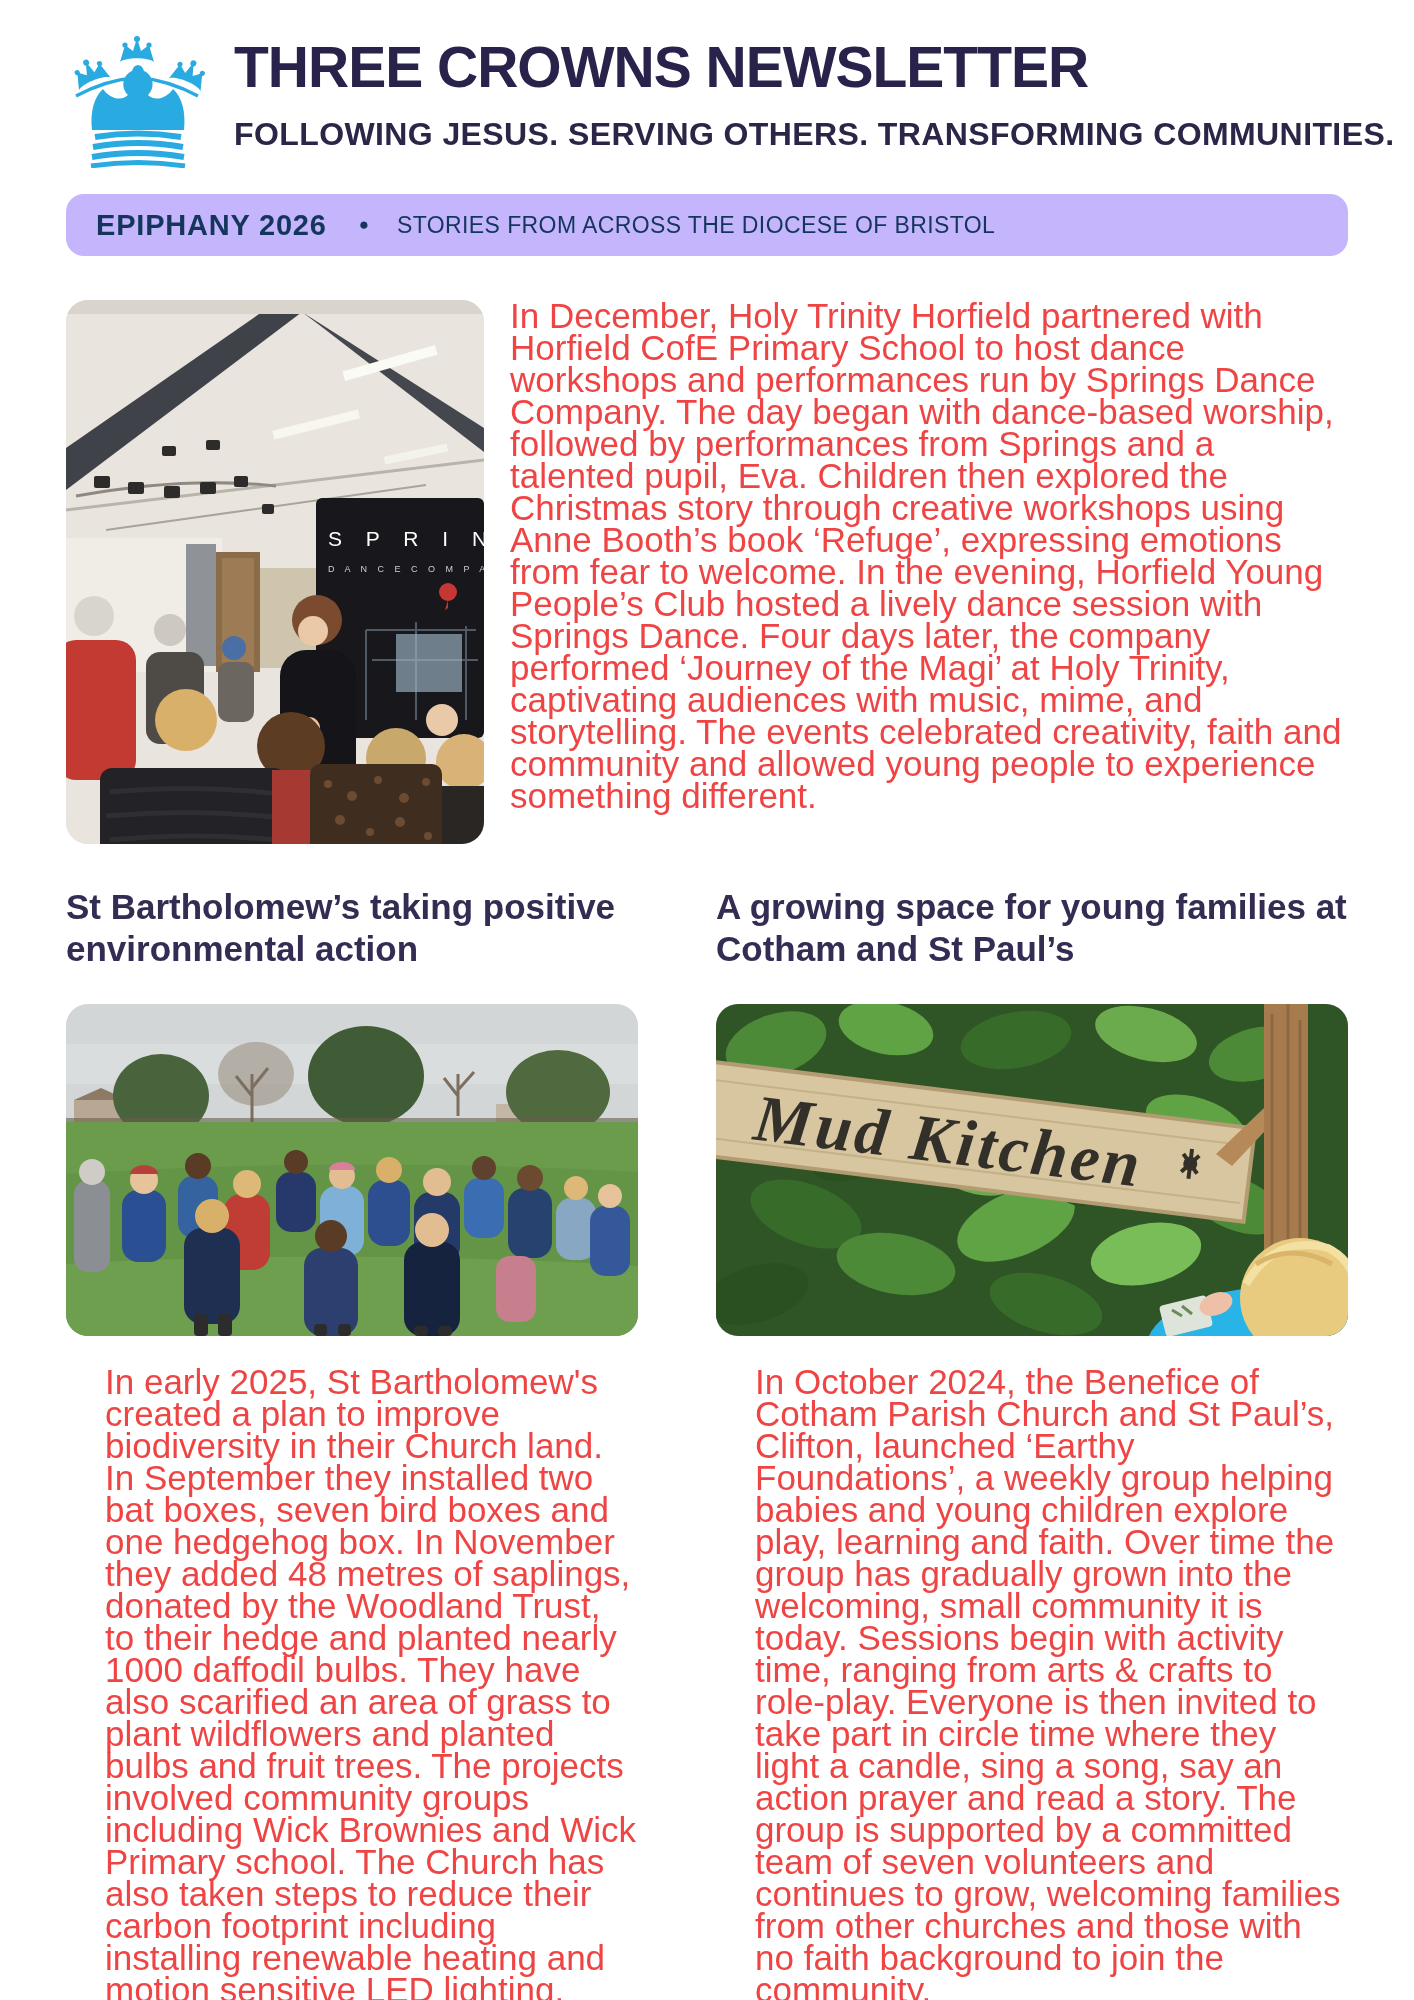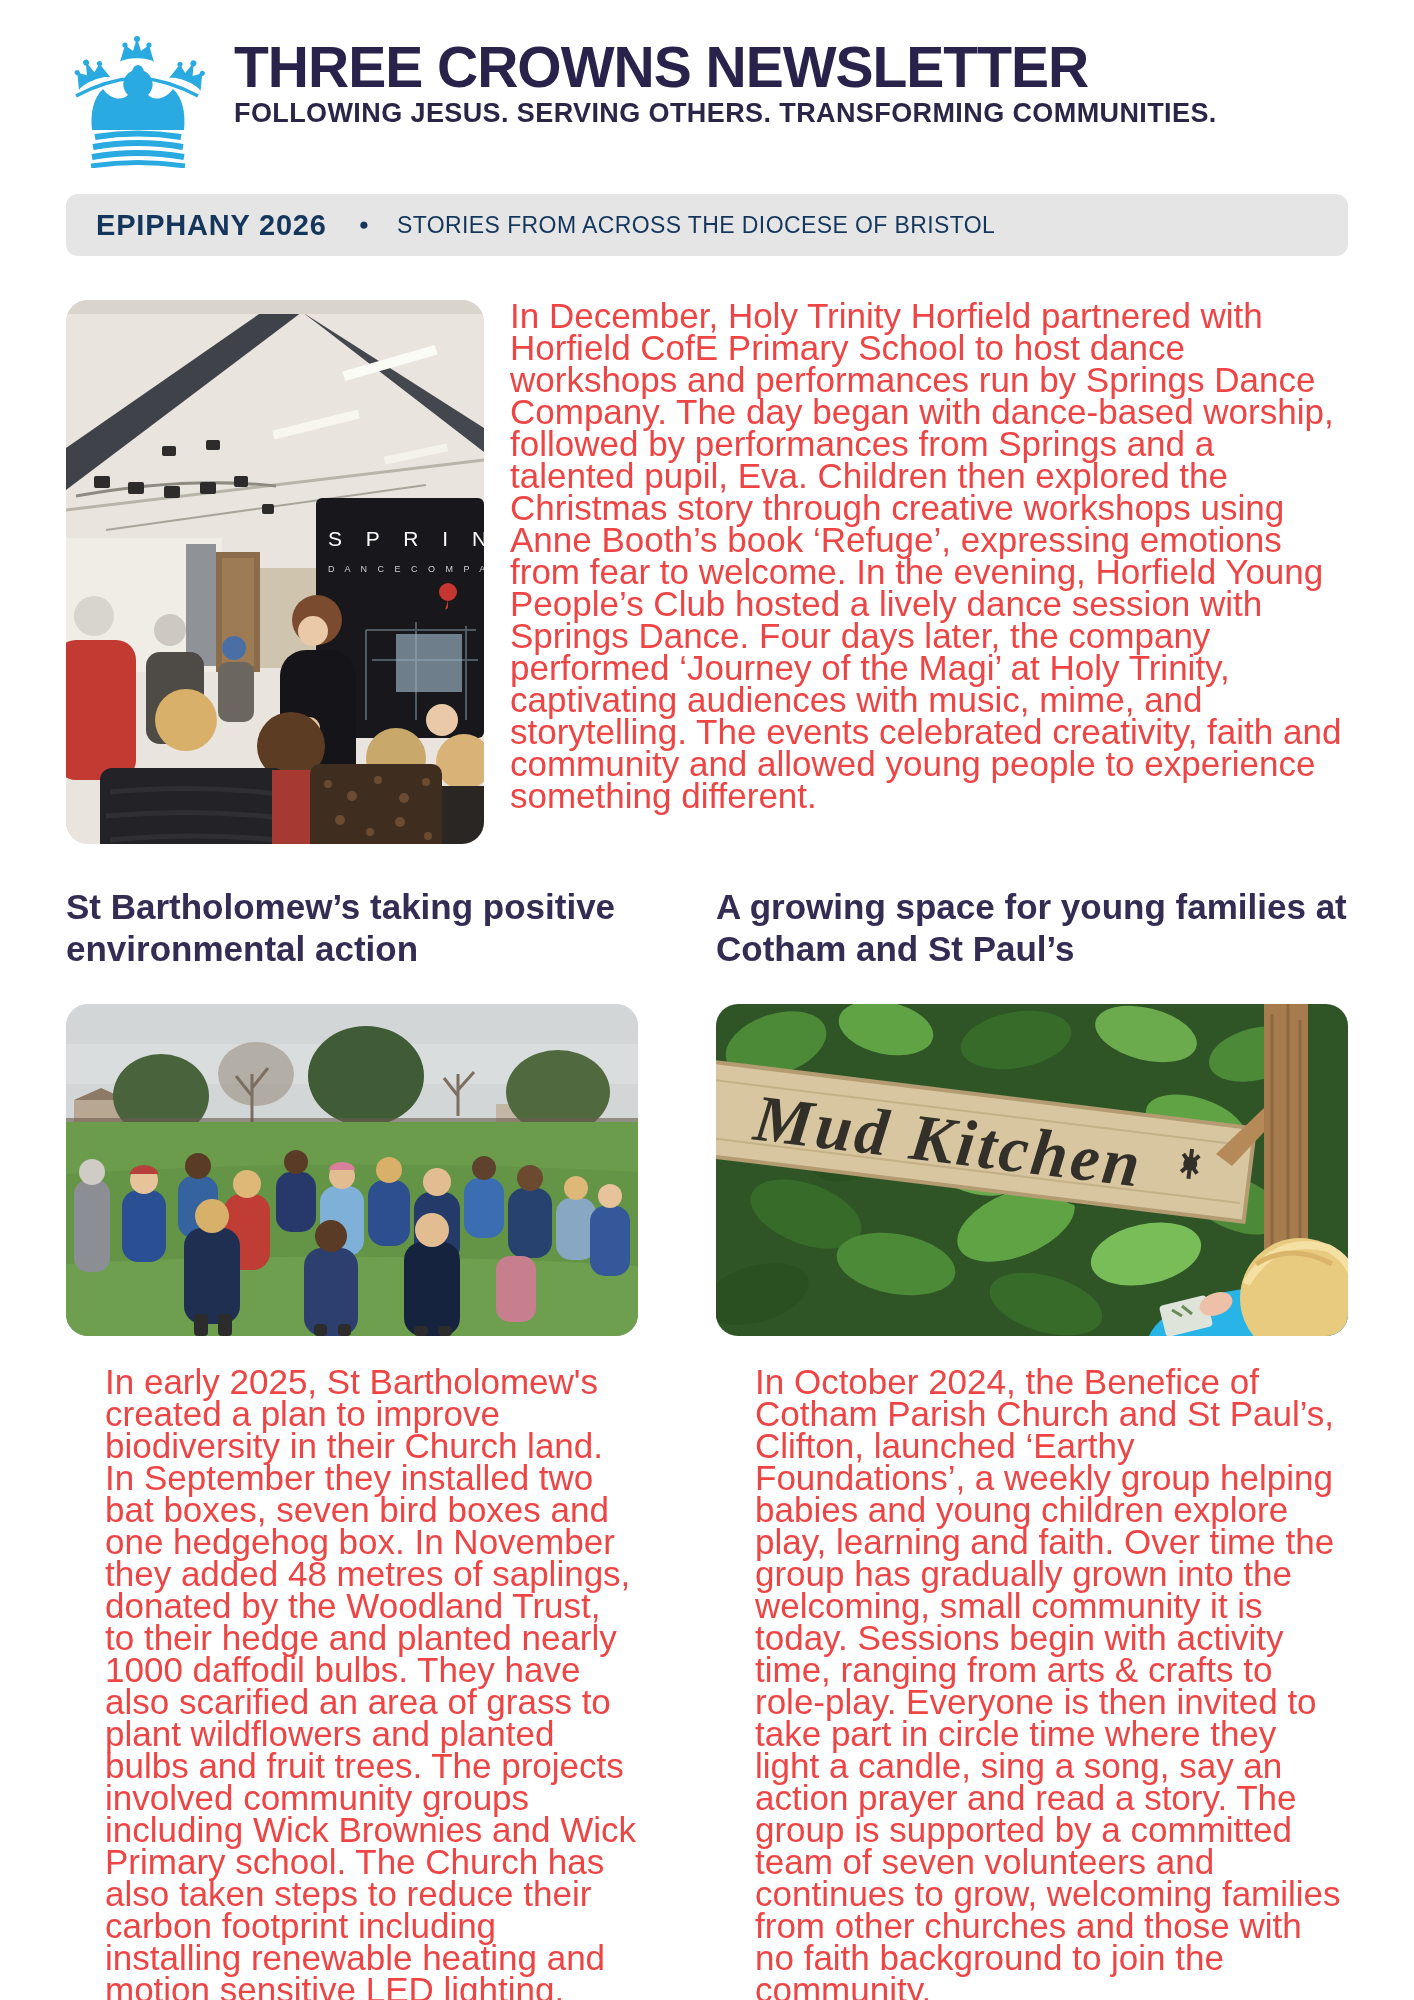--- a/index.html
+++ b/index.html
@@ -13,28 +13,28 @@
 
   
   header.masthead { display: flex; align-items: flex-start; gap: 26px; }
   .logo-box { width: 142px; flex: 0 0 142px; }
   .masthead-text { padding-top: 4px; }
   h1.title {
     font-size: 57px; font-weight: 800; letter-spacing: -1px;
     color: #29224a; line-height: 1.05; white-space: nowrap;
   }
   .tagline {
-    font-size: 27px; font-weight: 600;
+    margin-top: 18px; font-size: 32px; font-weight: 600;
     letter-spacing: 0.4px; color: #2b2648; white-space: nowrap;
   }
 
   
   .banner {
-    margin-top: 22px; height: 62px; background: #e5e5e5;
-    border-radius: 12px; display: flex; align-items: center;
+    margin-top: 22px; height: 62px; background: #c4b5fd;
+    border-radius: 18px; display: flex; align-items: center;
     padding: 0 30px; color: #14365c;
   }
   .banner .issue { font-weight: 800; font-size: 29px; letter-spacing: 0.8px; }
   .banner .bullet { font-size: 17px; margin: 0 28px 0 32px; }
   .banner .banner-sub { font-size: 23px; font-weight: 400; letter-spacing: 0.4px; }
 
   
   h2.head {
     font-size: 35px; font-weight: 700; line-height: 1.2; color: #342c52;
   }

